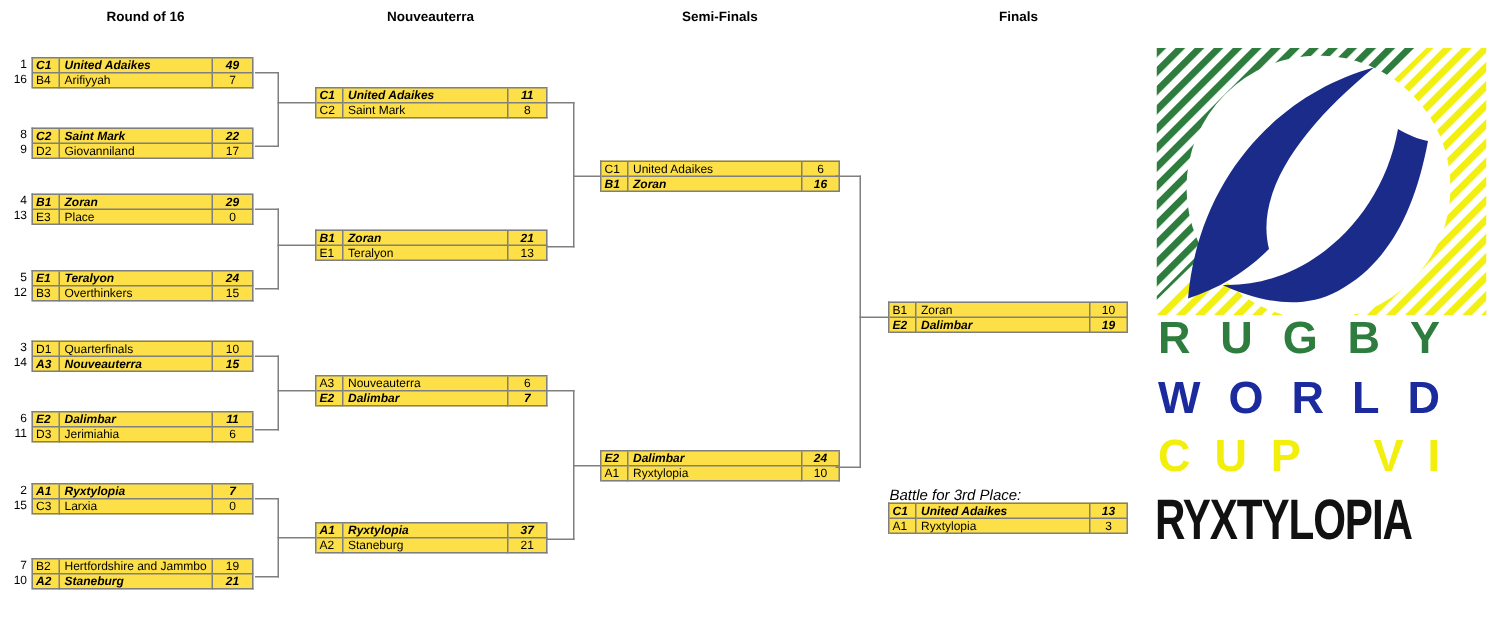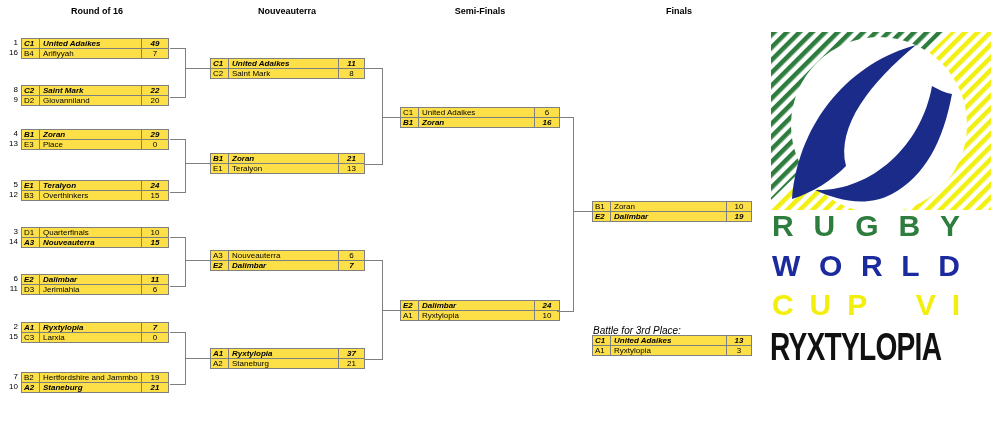--- a/index.html
+++ b/index.html
@@ -81,21 +81,21 @@
     </div>
     <div class="mbox">
       <div class="mrow w">
         <span class="code">C2</span>
         <span class="name">Saint Mark</span>
         <span class="score">22</span>
       </div>
       <div class="mrow">
         <span class="code">D2</span>
         <span class="name">Giovanniland</span>
-        <span class="score">20</span>
+        <span class="score">17</span>
       </div>
     </div>
   </div>
 
   <div class="match r16" style="left:0;top:129px">
     <div class="seedcol">
       <div class="seed">4</div>
       <div class="seed">13</div>
     </div>
     <div class="mbox">

